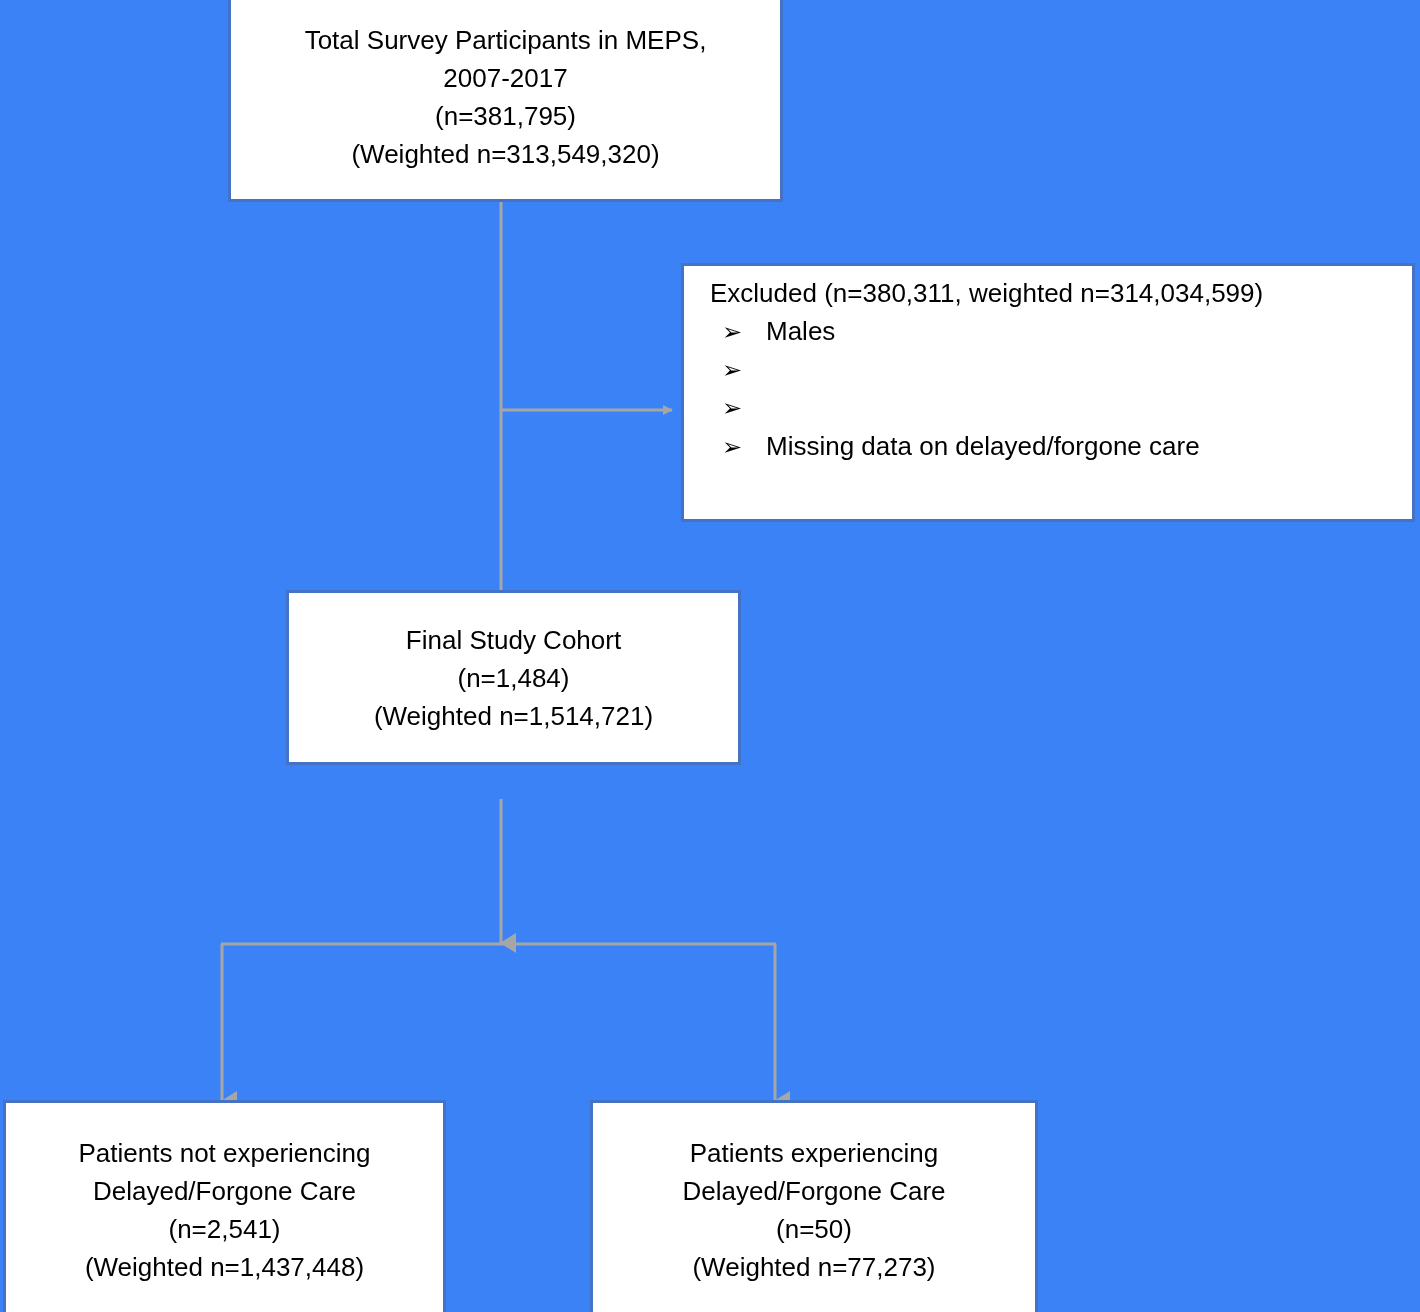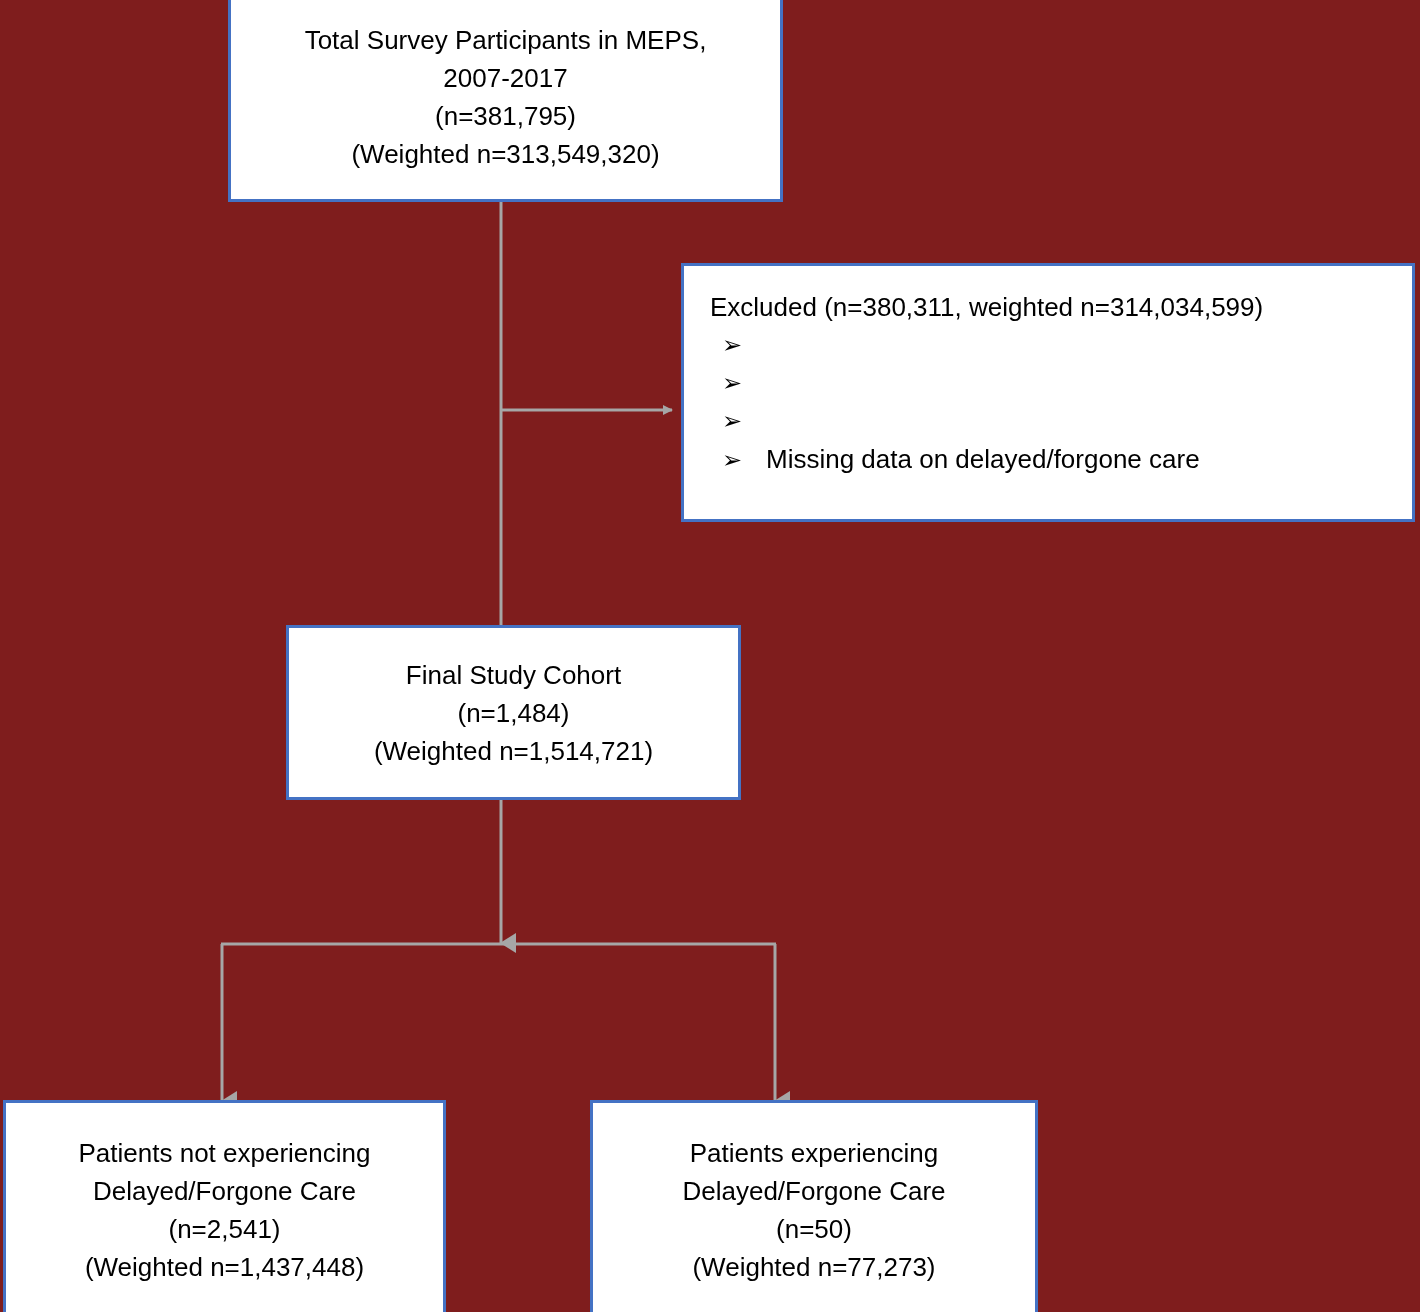--- a/index.html
+++ b/index.html
@@ -4,21 +4,21 @@
 <style>
   html, body {
     margin: 0;
     padding: 0;
     background: #ffffff;
   }
   #canvas {
     position: relative;
     width: 1420px;
     height: 1312px;
-    background: #7f1d1d;
+    background: #3b82f6;
     font-family: "Liberation Sans", sans-serif;
     color: #000000;
     overflow: hidden;
   }
   .box {
     position: absolute;
     box-sizing: border-box;
     border: 3px solid #4472c4;
     background: #ffffff;
     display: flex;
@@ -39,21 +39,21 @@
     width: 555px;
     height: 210px;
   }
   
   #box-excluded {
     left: 681px;
     top: 263px;
     width: 734px;
     height: 259px;
     display: block;
-    padding: 22px 10px 10px 26px;
+    padding: 8px 10px 10px 26px;
   }
   #excl-title {
     font-size: 26px;
     line-height: 38px;
     text-align: left;
   }
   .excl-list {
     margin: 0;
     padding: 0;
     list-style: none;
@@ -71,21 +71,21 @@
     box-sizing: border-box;
     font-size: 24px;
     color: #000000;
   }
   .excl-label {
     flex: 1 1 auto;
   }
   
   #box-cohort {
     left: 286px;
-    top: 625px;
+    top: 590px;
     width: 455px;
     height: 175px;
   }
   
   #box-not-delayed {
     left: 3px;
     top: 1100px;
     width: 443px;
     height: 220px;
   }
@@ -139,20 +139,21 @@
 2007-2017
 (n=381,795)
 (Weighted n=313,549,320)</div>
   </div>
 
   <div class="box" id="box-excluded">
     <div id="excl-title">Excluded (n=380,311, weighted n=314,034,599)</div>
     <ul class="excl-list">
       <li class="excl-item">
         <span class="excl-bullet">➢</span>
+        <span class="excl-label">Males</span>
       </li>
       <li class="excl-item">
         <span class="excl-bullet">➢</span>
       </li>
       <li class="excl-item">
         <span class="excl-bullet">➢</span>
       </li>
       <li class="excl-item">
         <span class="excl-bullet">➢</span>
         <span class="excl-label">Missing data on delayed/forgone care</span>

